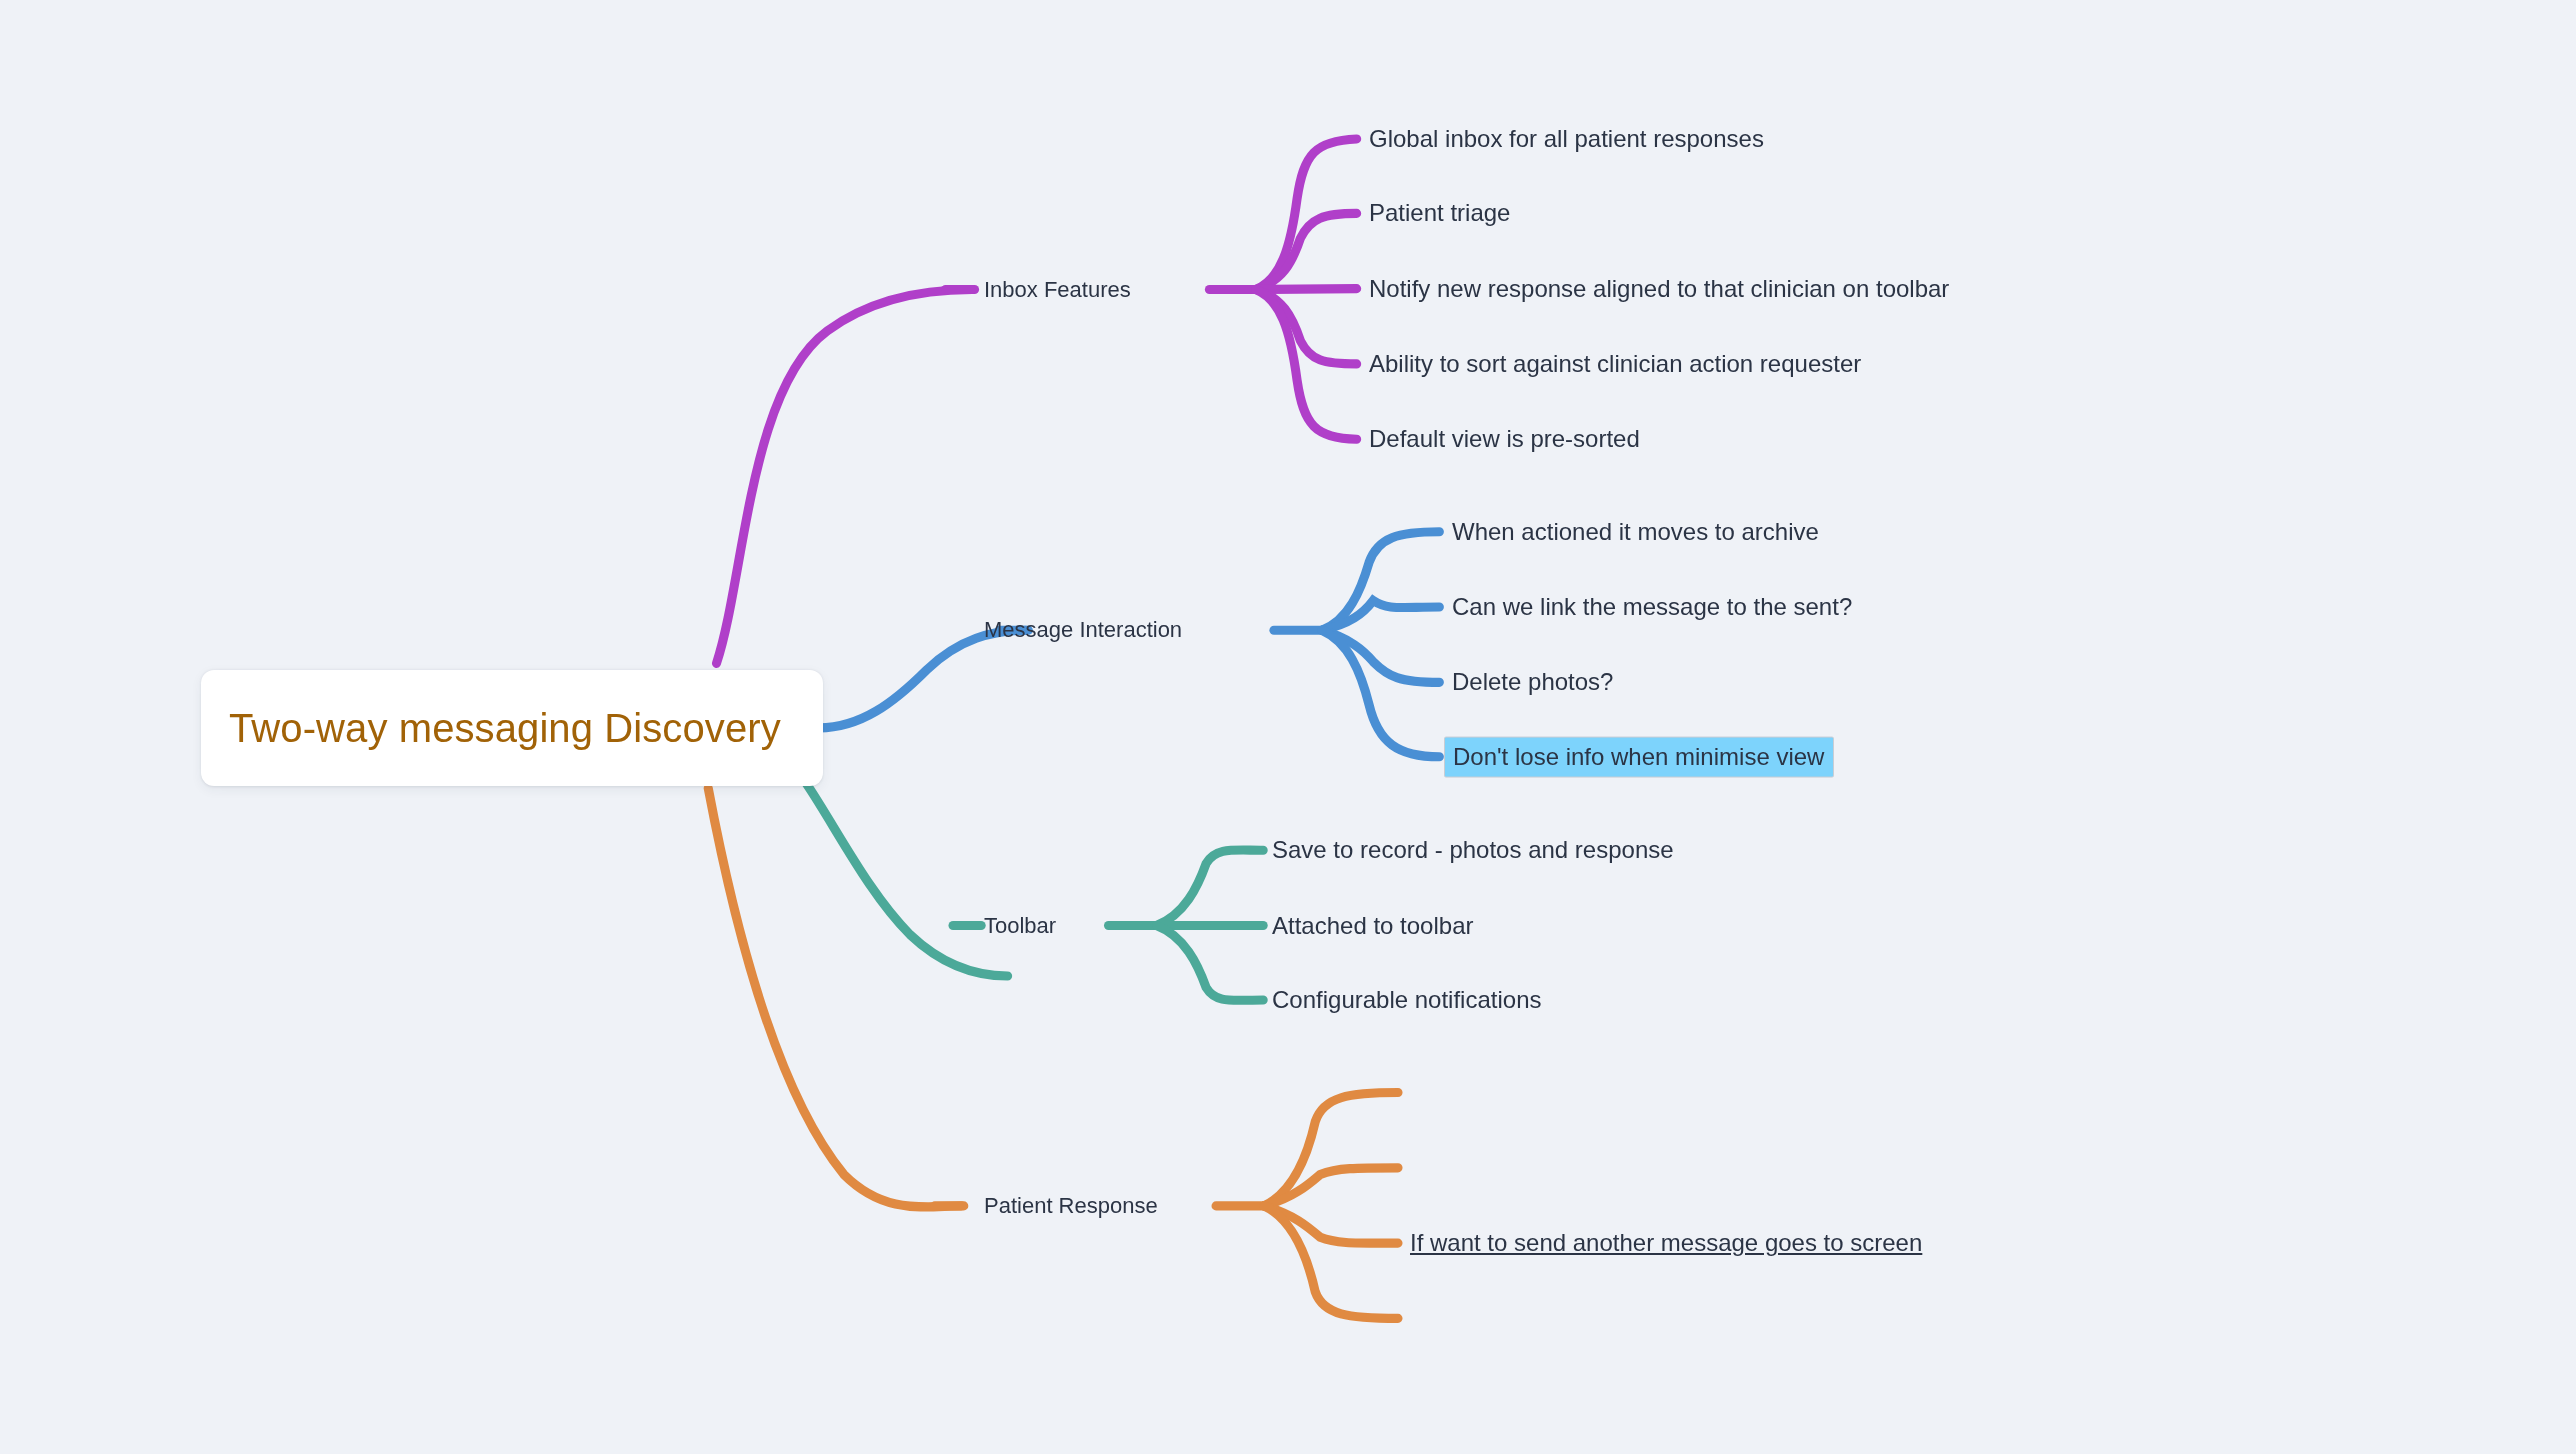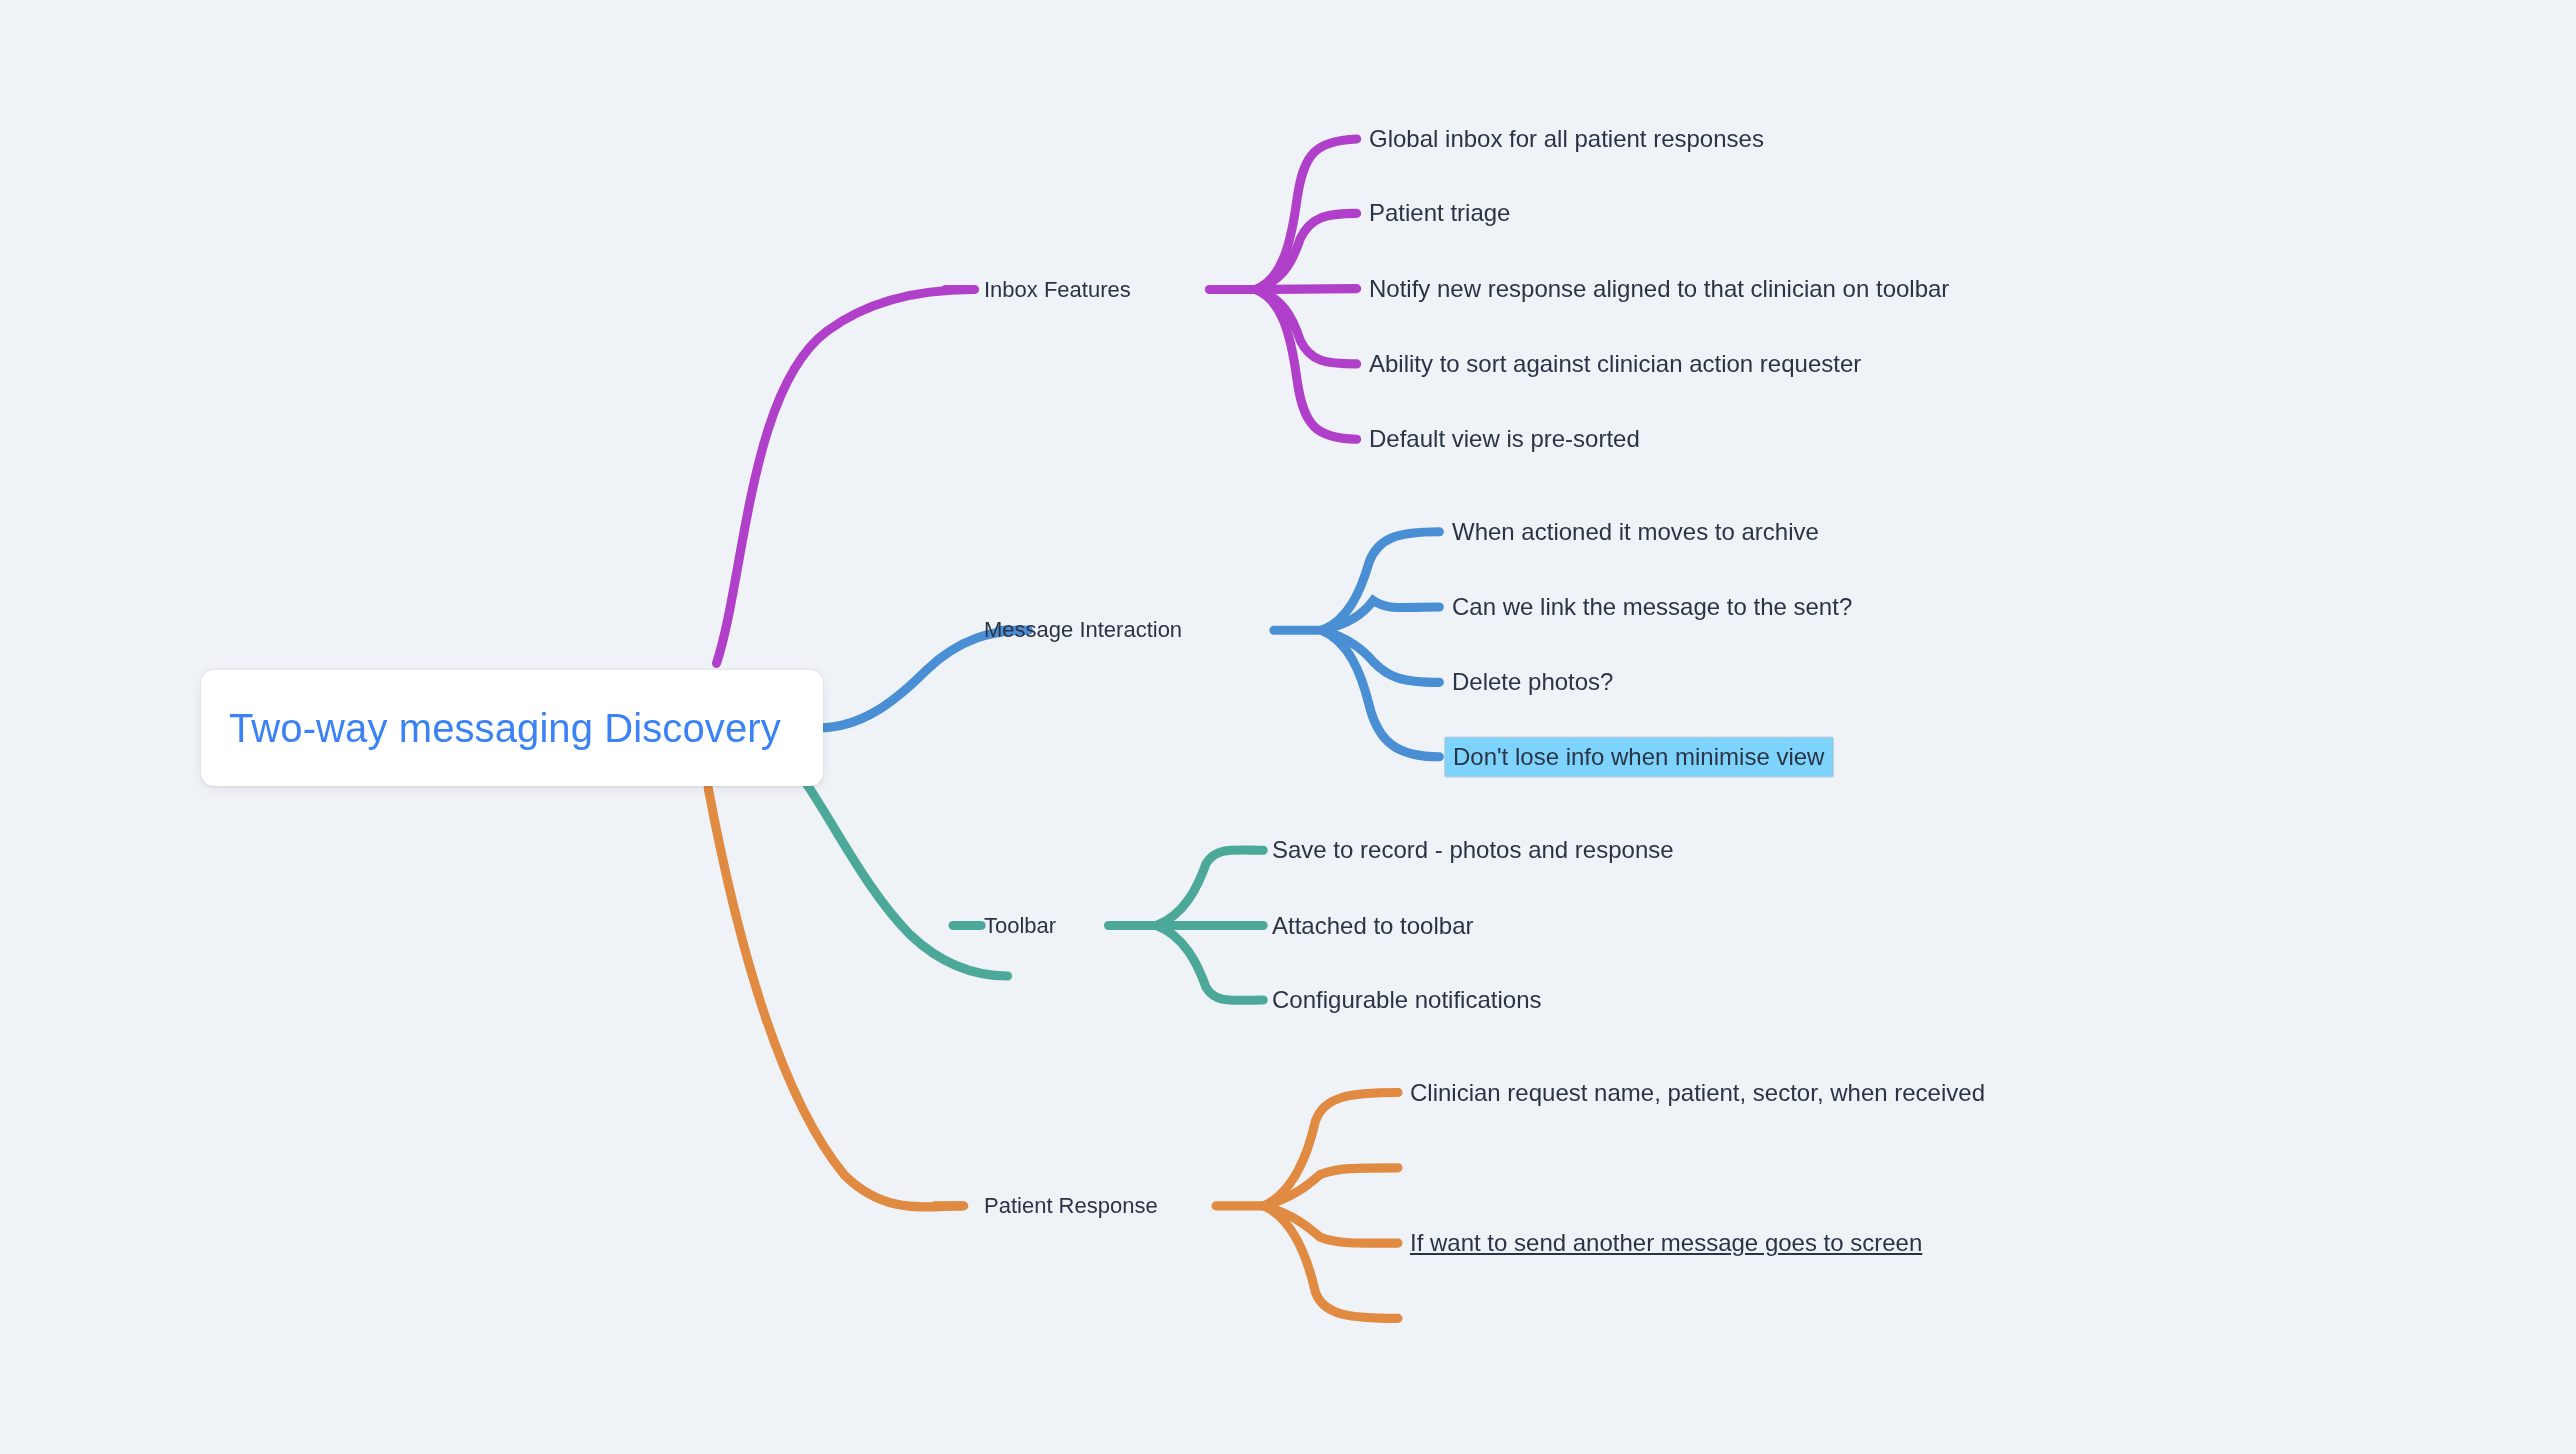--- a/index.html
+++ b/index.html
@@ -45,21 +45,21 @@
     background: #ffffff;
     border-radius: 13.2px;
     box-shadow: 0 0.8px 2.5px rgba(40,50,70,0.10), 0 3.3px 11.6px rgba(40,50,70,0.06);
     display: flex;
     align-items: center;
     box-sizing: border-box;
     padding-left: 28px;
   }
   .root-label {
     font-size: 40px;
-    color: #3b82f6;
+    color: #a16207;
     letter-spacing: 0.1px;
     white-space: nowrap;
     font-weight: 400;
   }
 
   
   .branch-label {
     position: absolute;
     font-size: 22px;
     color: #2b3445;
@@ -166,18 +166,17 @@
     <div class="leaf-label highlighted" style="left:1452px; top:757px;">Don't lose info when minimise view</div>
 
     <div class="branch-label" style="left:984px; top:926px;">Toolbar</div>
 
     <div class="leaf-label" style="left:1272px; top:850px;">Save to record - photos and response</div>
     <div class="leaf-label" style="left:1272px; top:926px;">Attached to toolbar</div>
     <div class="leaf-label" style="left:1272px; top:1000px;">Configurable notifications</div>
 
     <div class="branch-label" style="left:984px; top:1206px;">Patient Response</div>
 
-    <div class="leaf-label" style="left:1410px; top:1093px;">Clinician request name, patient, sector, when received</div>
     <div class="leaf-label" style="left:1410px; top:1243px;text-decoration:underline;">If want to send another message goes to screen</div>
 
   </div>
 </div>
 
 
 </body></html>

